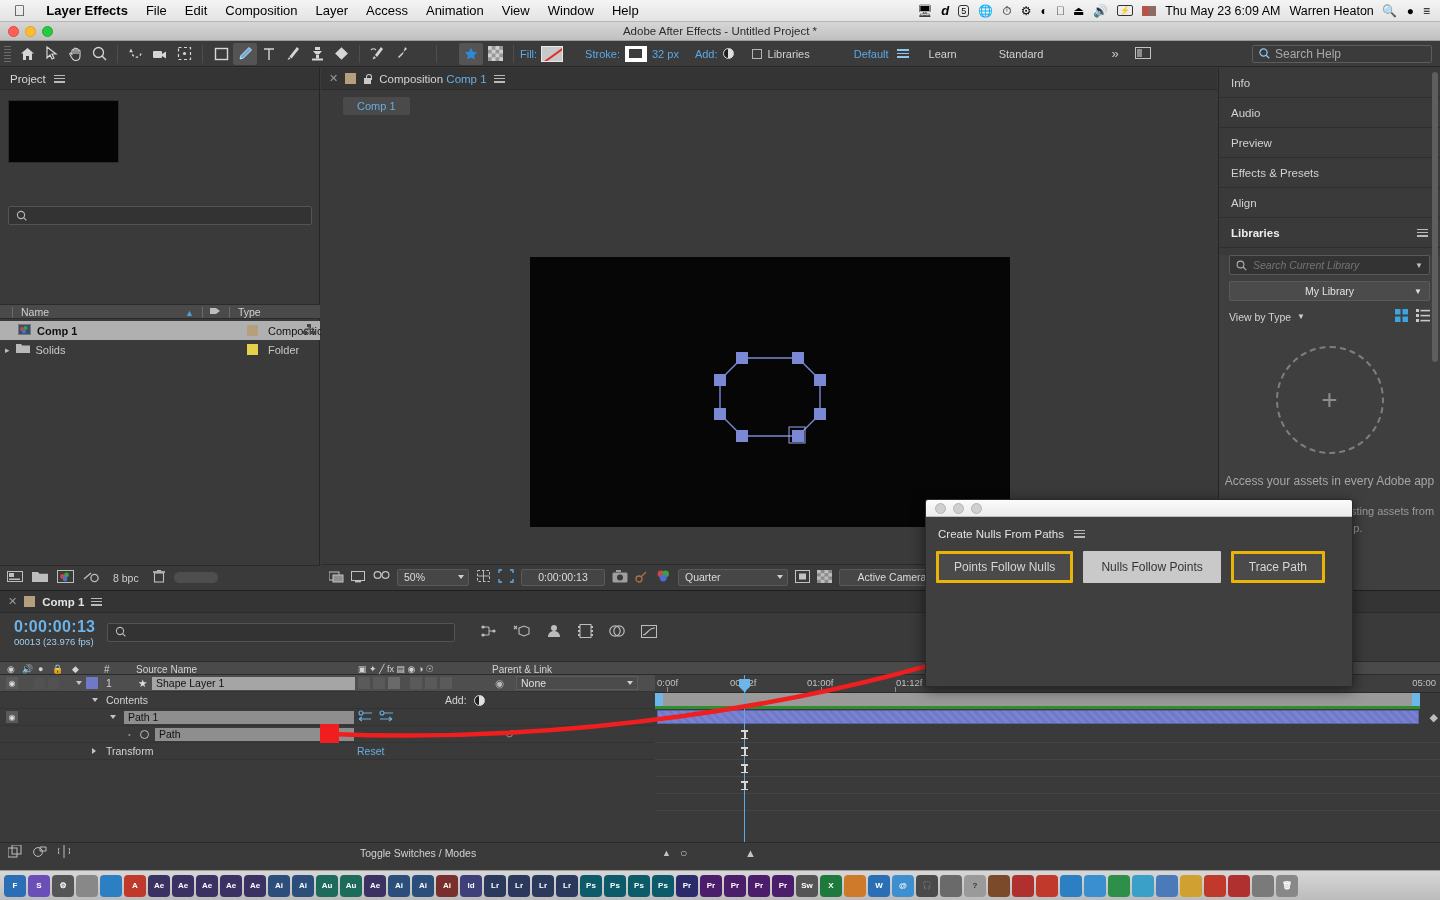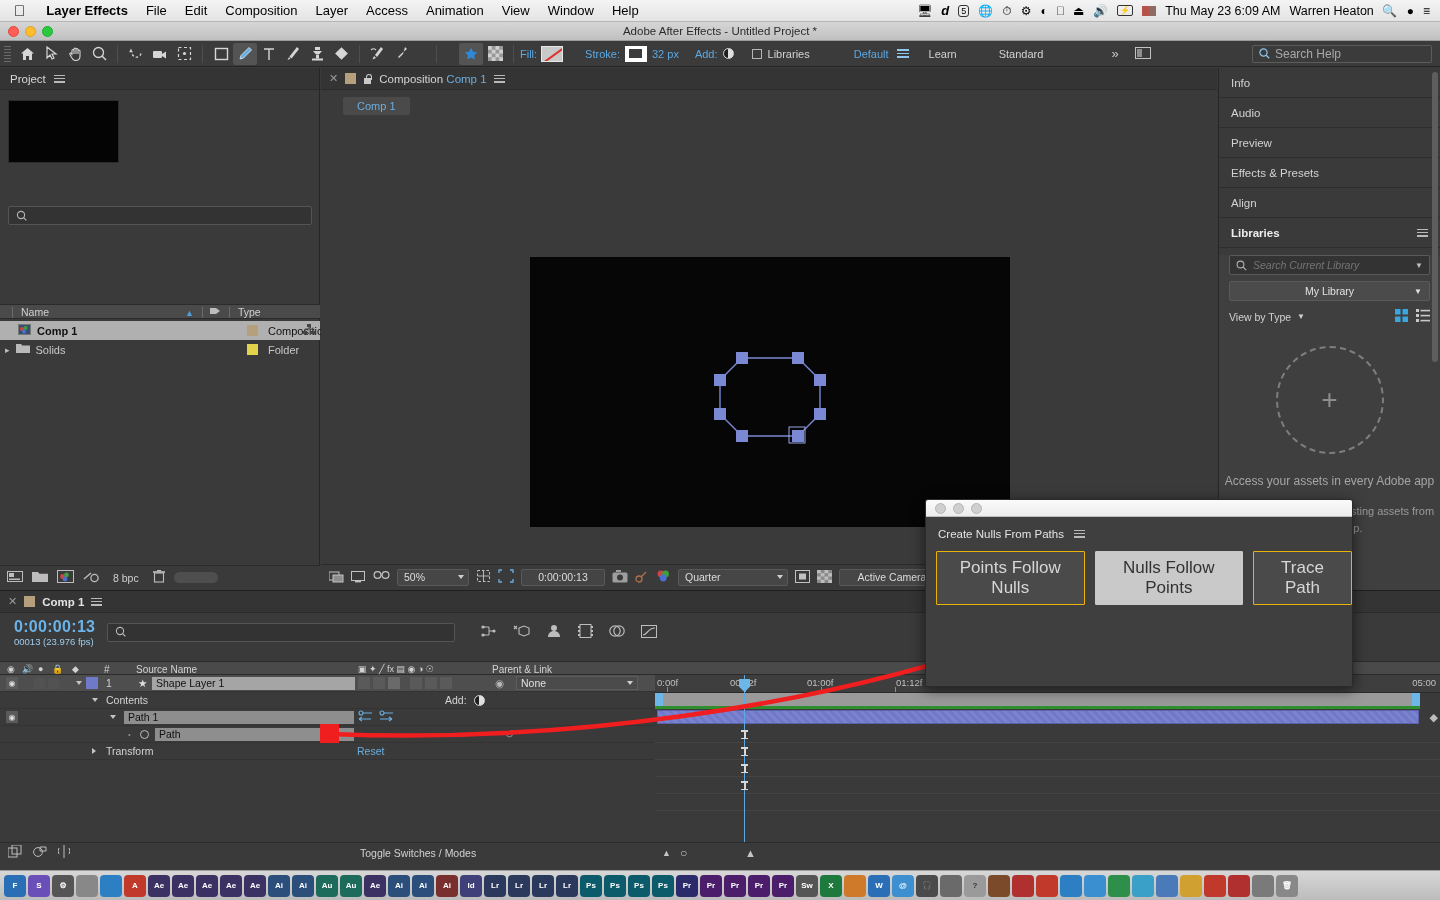--- a/index.html
+++ b/index.html
@@ -264,21 +264,21 @@
   .dlg-titlebar{
     height:17px;background:linear-gradient(to bottom,#fbfbfb,#ececec);
     border-bottom:1px solid #bebebe;display:flex;align-items:center;gap:7px;padding-left:9px;
     border-radius:2px 2px 0 0;
   }
   .dlg-dot{ width:11px;height:11px;border-radius:50%;background:#cfcfcf;border:1px solid #b6b6b6;}
   .dlg-head{ height:34px;display:flex;align-items:center;gap:10px;padding-left:12px;
      font-size:11.5px;color:#e2e2e2;}
   .dlg-btns{ display:flex;gap:10px;padding-left:10px;}
   .dbtn{
-    border:1px solid #eab308;background:#4a4a4a;color:#d6d6d6;font-size:17px;
+    border:3px solid #eab308;background:#4a4a4a;color:#d6d6d6;font-size:12px;
     padding:6px 15px;border-radius:1px;font-family:"Liberation Sans",sans-serif;
   }
   .dbtn.hover{ background:#c9c9c9;color:#333;border-color:#c9c9c9;}
 
   
   .arrow-svg{ position:absolute;left:0;top:0;width:1440px;height:900px;pointer-events:none;z-index:55;}
 
   
   .mac-dock{
     position:absolute;left:0;bottom:0;width:1440px;height:30px;

